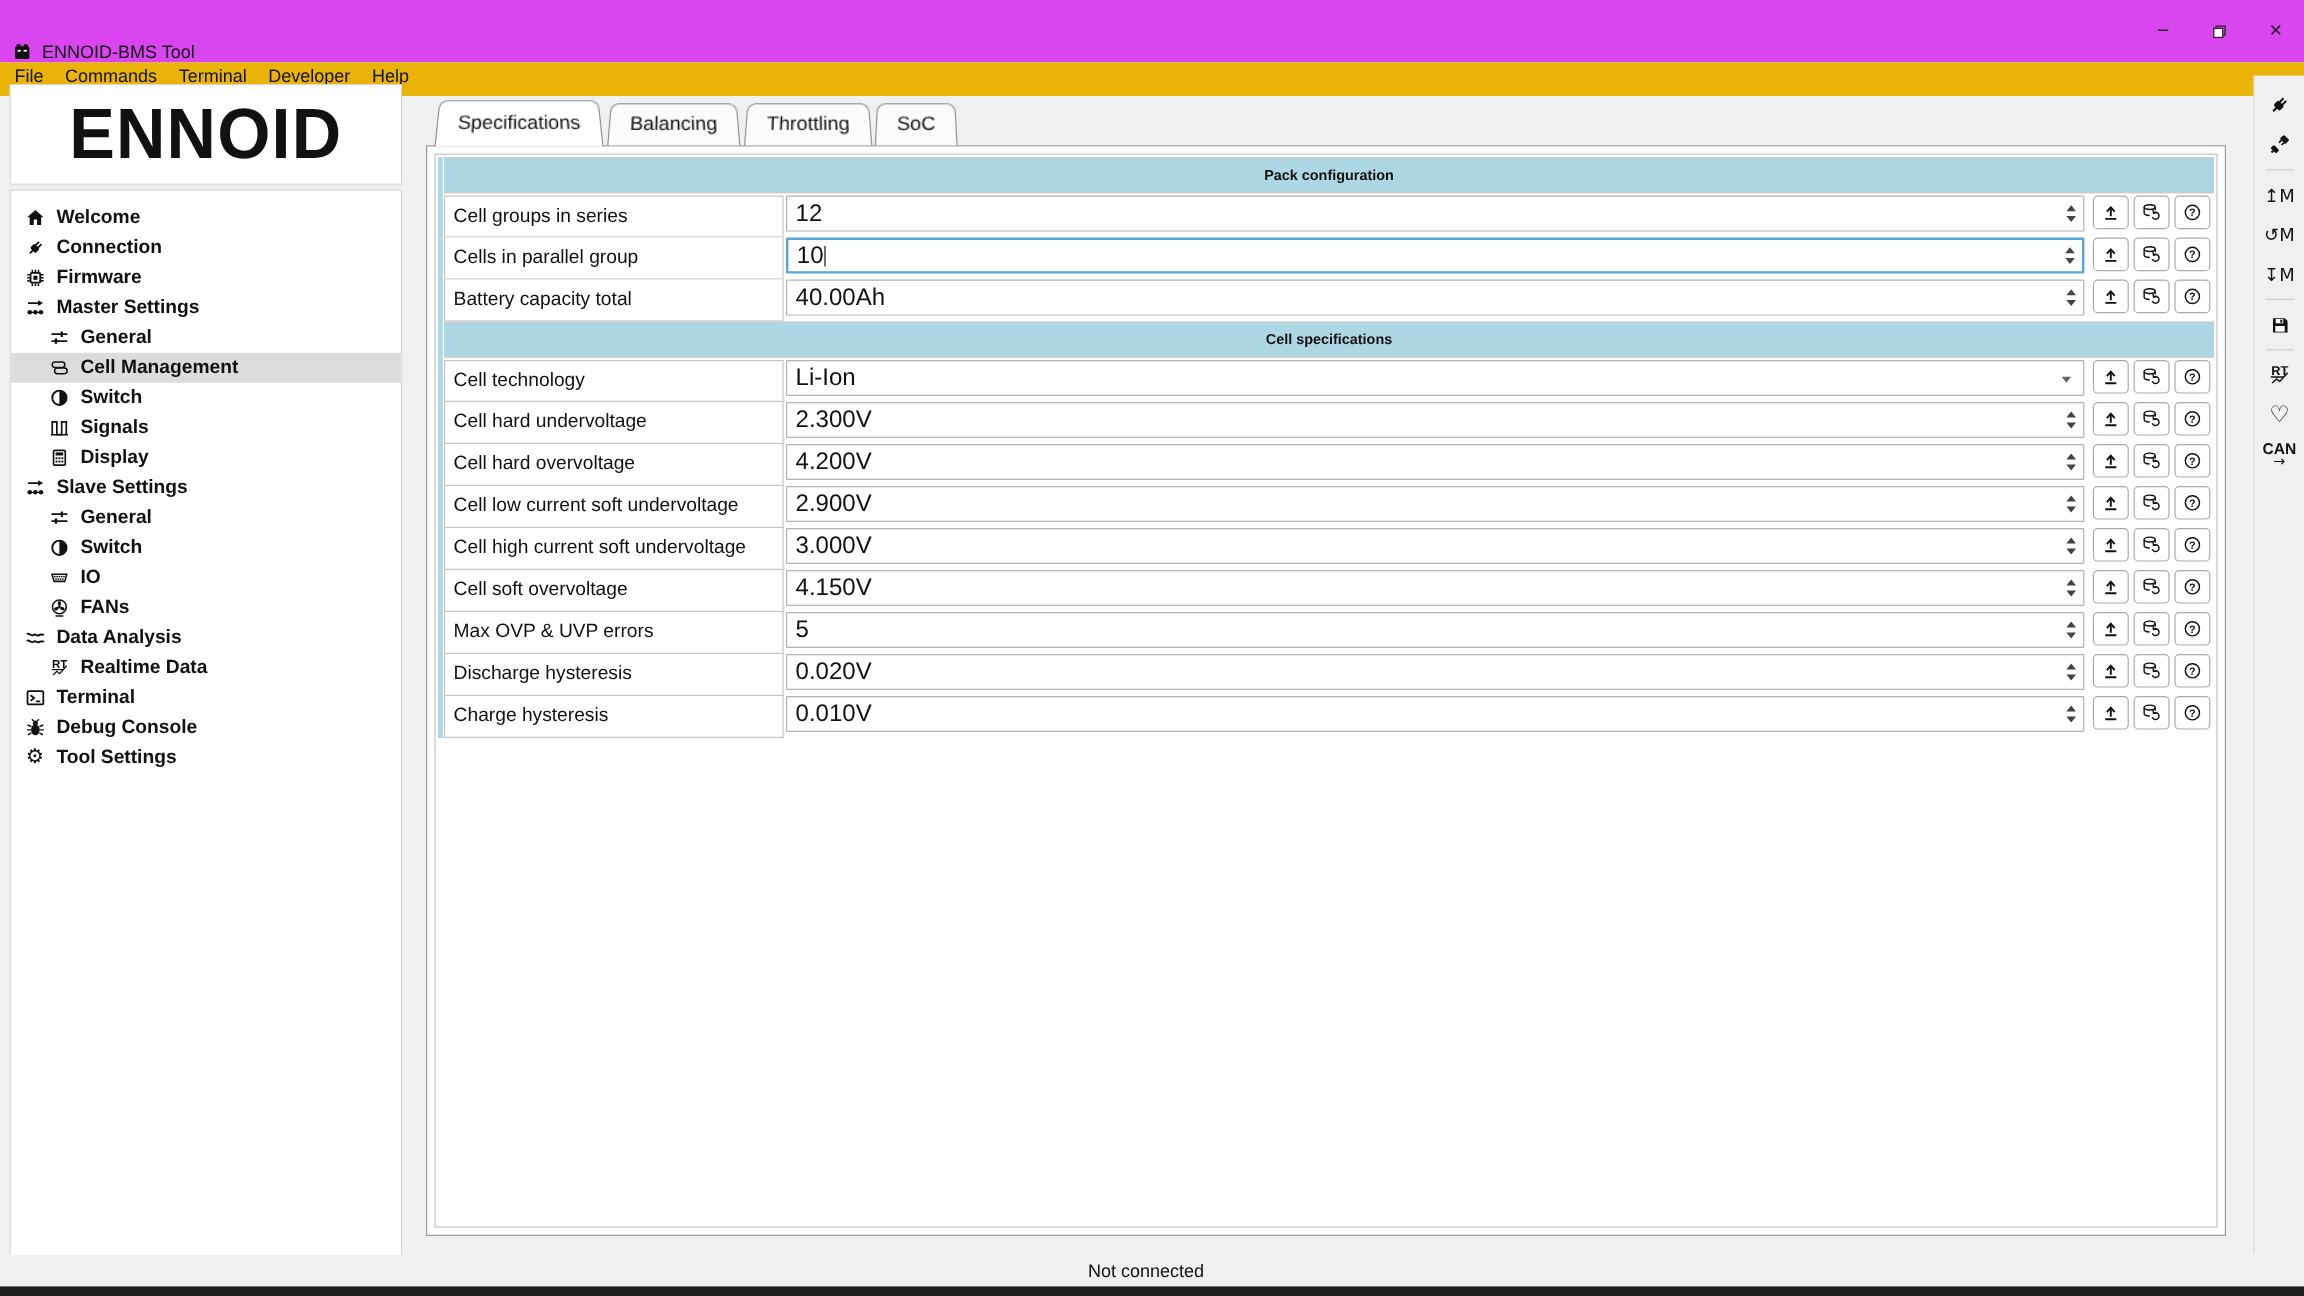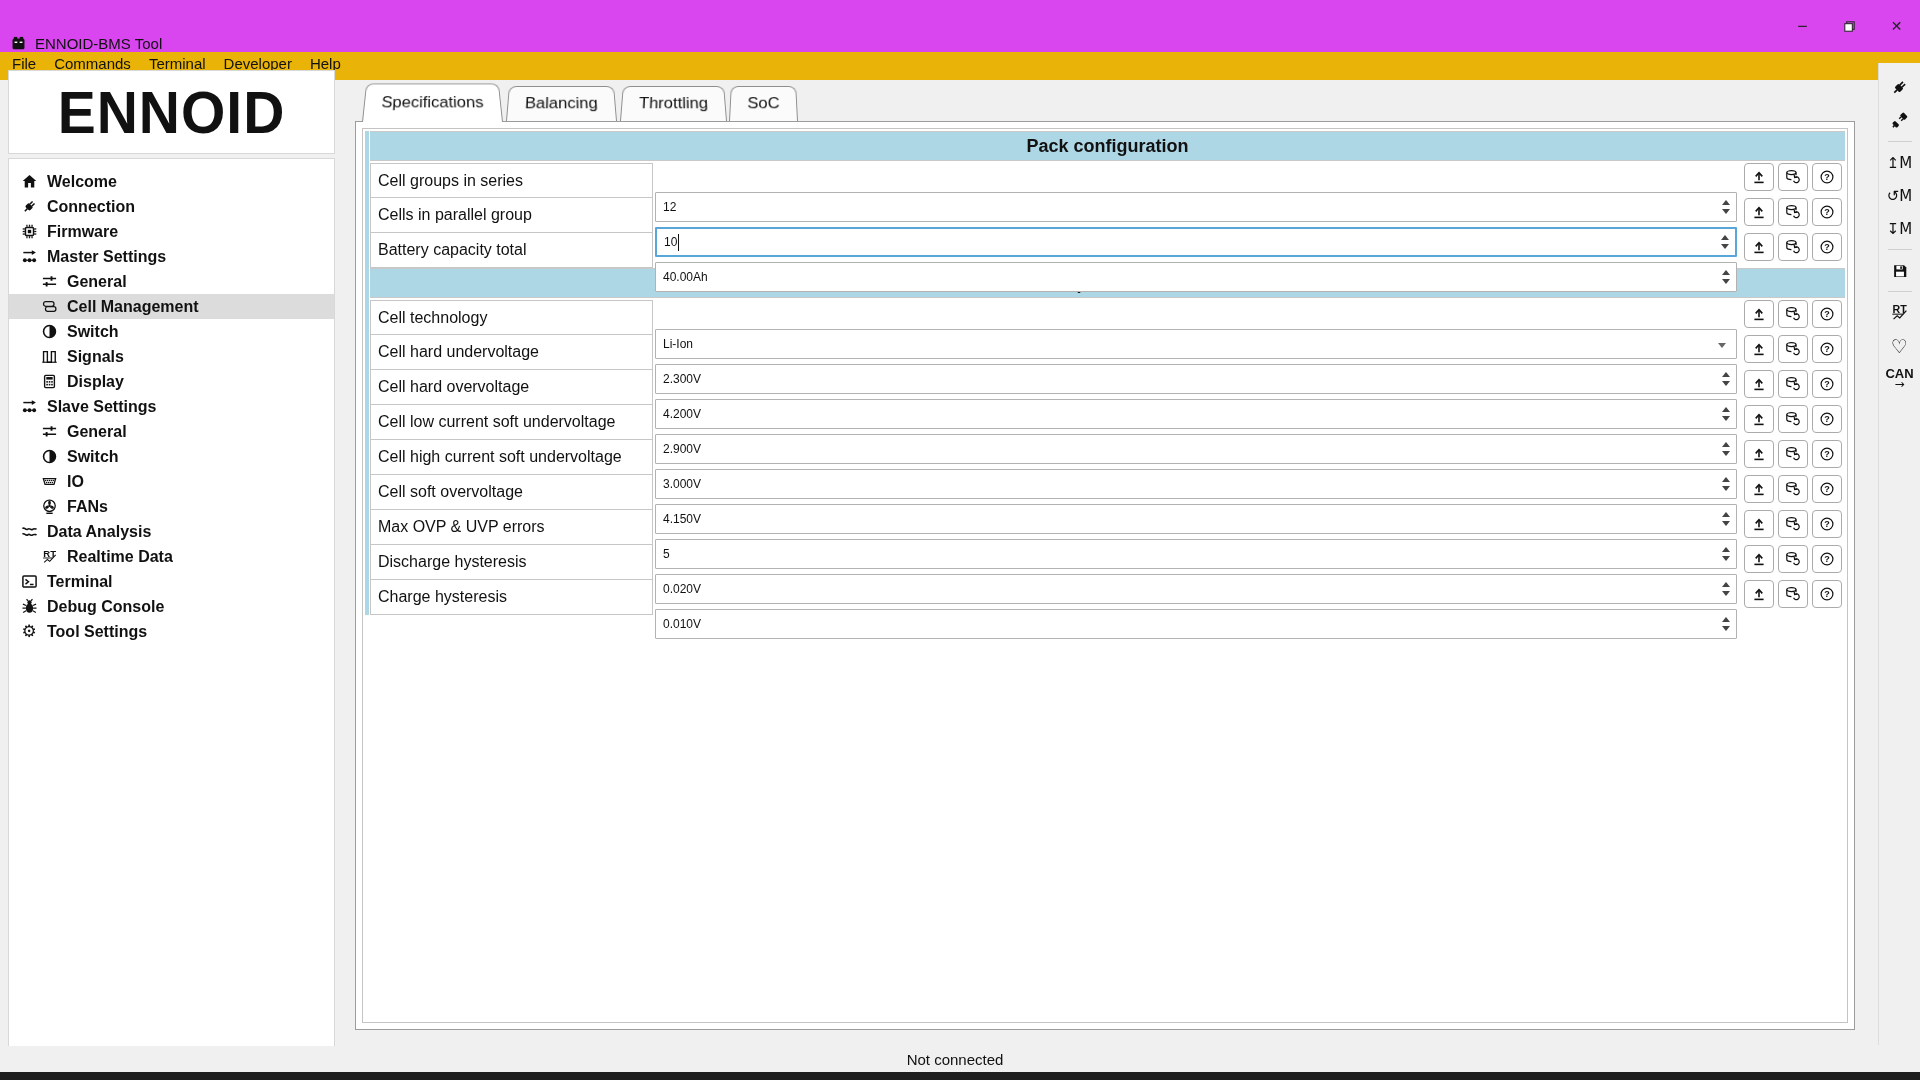--- a/index.html
+++ b/index.html
@@ -38,25 +38,25 @@
          background:#fbfbfb; border:1px solid #8f8f8f; border-bottom:none; border-radius:8px 8px 0 0;
          transform:perspective(46px) rotateX(4deg); transform-origin:bottom center; margin-right:3px; height:37px; margin-bottom:1px; }
   .tab.active { height:41px; margin-bottom:0; background:#fff; z-index:6; }
 
   
   .pane { position:absolute; left:355px; top:121px; width:1500px; height:909px; background:#fff; border:1px solid #9c9c9c; padding:6px; }
   .pane-inner { width:100%; height:100%; border:1px solid #c4c4c4; background:#fff; padding:2px; position:relative; overflow:hidden; }
   .form { position:relative; padding-left:5px; }
   .form::before { content:""; position:absolute; left:0; top:0; bottom:0; width:4px; background:#aed7e6; }
   .sec-header { height:30px; background:#aed7e6; border-top:1px solid #c9c9c9; border-bottom:1px solid #c9c9c9;
-                display:flex; align-items:center; justify-content:center; font-size:18px; font-weight:bold; margin-bottom:2px; }
+                display:flex; align-items:center; justify-content:center; font-size:12px; font-weight:bold; margin-bottom:2px; }
   .row { display:flex; height:35px; }
   .row-label { width:283px; flex:none; align-self:stretch; background:#fff; border:1px solid #c6c6c6; display:flex; align-items:center; padding-left:7px; font-size:16px; margin-right:2px; }
   .row + .row .row-label { border-top:none; }
-  .row-field { flex:1; height:30px; border:1px solid #b2b2b2; border-radius:1px; background:#fff; display:flex; align-items:center; padding-left:7px; font-size:12px; position:relative; margin-right:7px;margin-top:29px; }
+  .row-field { flex:1; height:30px; border:1px solid #b2b2b2; border-radius:1px; background:#fff; display:flex; align-items:center; padding-left:7px; font-size:20px; position:relative; margin-right:7px; }
   .row-field.focused { border:2px solid #5aa6d9; }
   .caret { display:inline-block; width:1px; height:17px; background:#111; margin-left:1px; }
   .spin { position:absolute; right:4px; top:0; bottom:0; width:12px; display:flex; flex-direction:column; justify-content:center; align-items:center; gap:4px; }
   .tri-up { width:0; height:0; border-left:4px solid transparent; border-right:4px solid transparent; border-bottom:5px solid #444; }
   .tri-down { width:0; height:0; border-left:4px solid transparent; border-right:4px solid transparent; border-top:5px solid #444; }
   .combo-arrow { position:absolute; right:10px; top:13px; width:0; height:0; border-left:4px solid transparent; border-right:4px solid transparent; border-top:5px solid #666; }
   .row-btns { flex:none; display:flex; gap:4px; margin-right:3px; }
   .rbtn { width:30px; height:28px; border:1px solid #ababab; border-radius:4px; background:#fff; display:flex; align-items:center; justify-content:center; }
 
   

